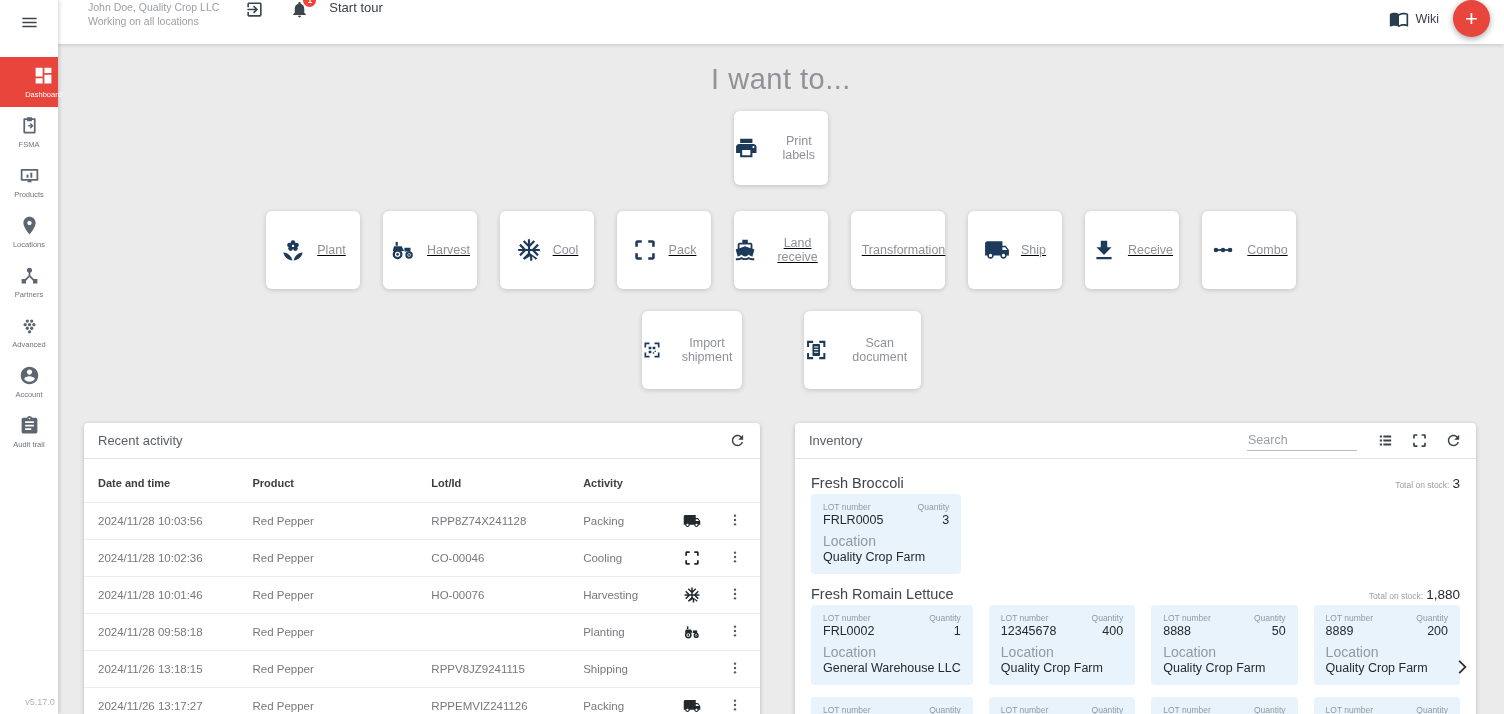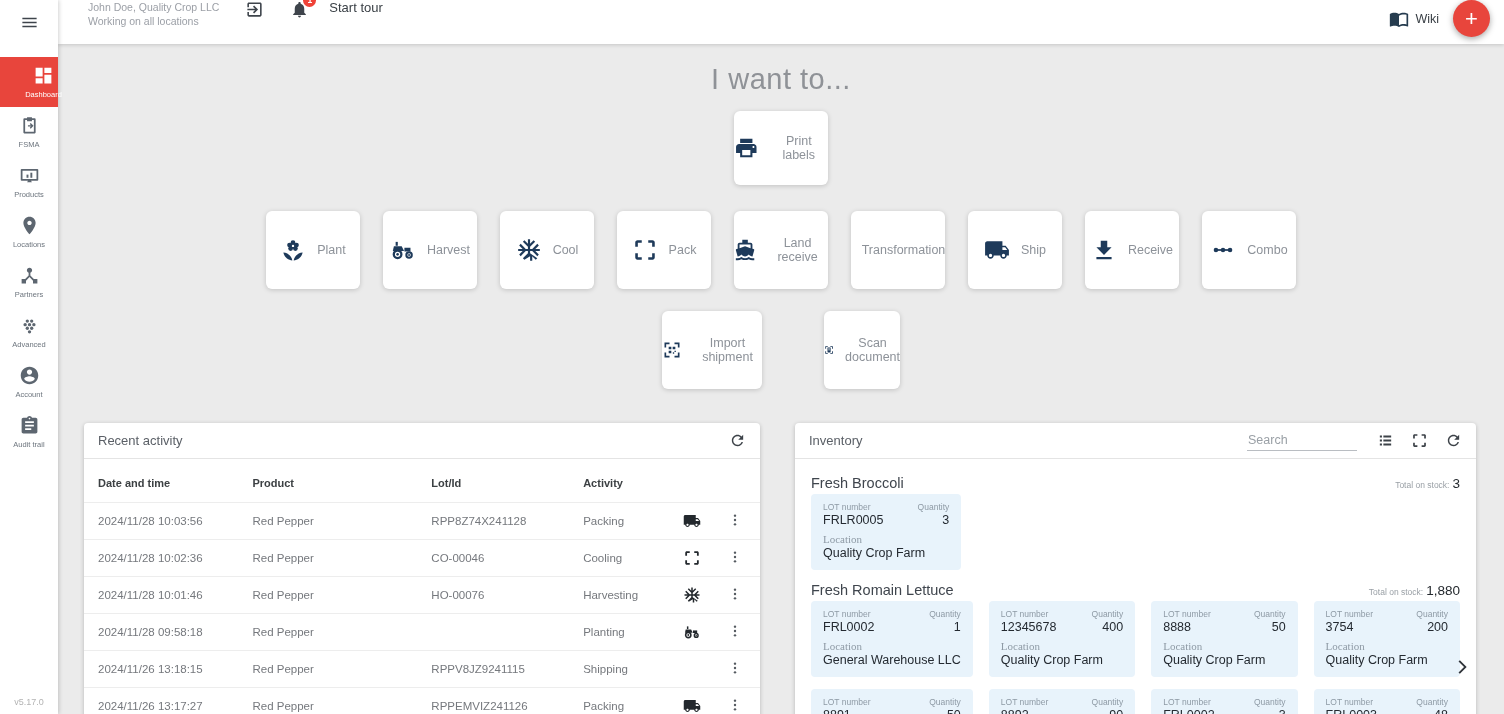--- a/index.html
+++ b/index.html
@@ -29,32 +29,32 @@
     box-shadow:1px 0 4px rgba(0,0,0,.18); display:flex; flex-direction:column; }
   .hamburger { height:44px; display:flex; align-items:center; justify-content:center; background:none; border:none; cursor:pointer; color:#3e444b; }
   .hamburger svg { width:19px; height:19px; }
   .nav { margin-top:13px; display:flex; flex-direction:column; }
   .nav-item { width:58px; height:50px; display:flex; flex-direction:column; align-items:center; justify-content:center;
     gap:4px; background:none; border:none; cursor:pointer; color:#5d6670; }
   .nav-item svg { width:21px; height:21px; }
   .nav-item .nav-label { font-size:7.5px; color:#6d757e; }
   .nav-item.active { background:#e8453c; color:#fff;padding-left:29px; }
   .nav-item.active .nav-label { color:#fff; }
-  .version { position:absolute; bottom:7px; left:0; width:58px; text-align:center; font-size:9px; color:#b3b3b3; }
+  .version { position:absolute; bottom:7px; left:11px; width:58px; text-align:center; font-size:9px; color:#b3b3b3; }
 
   
   .main { position:absolute; left:58px; top:44px; right:0; bottom:0; }
   .heading { text-align:center; margin-top:19px; font-size:29px; font-weight:400; color:#8f9297; letter-spacing:.5px; }
   .tile { background:#fff; border-radius:6px; box-shadow:0 1px 5px rgba(0,0,0,.18); border:none; cursor:pointer;
     display:flex; flex-direction:row; align-items:center; justify-content:center; gap:11px; }
   .tile .tile-label { font-size:12.5px; color:#8d9299; }
   .tile svg { width:26px; height:26px; color:#1e3a5a; }
   .primary-tile-wrap { display:flex; justify-content:center; margin-top:15px; }
   .primary-tile { width:94px; height:74px; }
-  .actions-row { display:flex; justify-content:center; gap:23px; margin-top:26px; }
+  .actions-row { display:flex; justify-content:center; gap:23px; margin-top:26px;text-decoration:underline; }
   .actions-row .tile { width:94px; height:78px; }
   .secondary-row { display:flex; justify-content:center; gap:24px; margin-top:22px; }
   .secondary-row .tile { width:92px; height:78px; }
 
   
   .panels { display:flex; gap:35px; padding:0 28px 0 26px; margin-top:34px; align-items:flex-start; }
   .panel { background:#fff; border-radius:4px; box-shadow:0 1px 4px rgba(0,0,0,.22); height:620px; overflow:hidden; }
   .panel-head { height:36px; display:flex; align-items:center; padding:0 14px; border-bottom:1px solid #e4e4e4; }
   .panel-title { font-size:13px; color:#5a5f66; }
   .icon-btn { background:none; border:none; cursor:pointer; color:#3c4248; padding:0; }
@@ -81,21 +81,21 @@
   .inv-icons { display:flex; align-items:center; gap:17px; margin-left:14px; }
   .inv-body { padding:4px 16px 16px; }
   .group-head { display:flex; align-items:baseline; margin-top:12px; }
   .group-name { font-size:14.5px; color:#3f454d; }
   .group-total { margin-left:auto; font-size:8.5px; color:#9aa0a6; }
   .group-total b { font-size:13.5px; color:#24292e; font-weight:400; margin-left:3px; }
   .cards { display:grid; grid-template-columns:repeat(4,1fr); gap:12px 16px; margin-top:3px; }
   .card { background:#e8f3fb; border-radius:4px; padding:8px 12px 10px; cursor:pointer; }
   .card .lbl-row { display:flex; justify-content:space-between; font-size:8.5px; color:#8e9aa5; }
   .card .val-row { display:flex; justify-content:space-between; font-size:12.5px; color:#242a31; margin:1px 0 6px; }
-  .card .loc-lbl { font-size:11px; color:#8e9aa5;font-family:Liberation Serif, serif; }
+  .card .loc-lbl { font-size:14px; color:#8e9aa5; }
   .card .loc-val { font-size:12.5px; color:#242a31; margin-top:1px; white-space:nowrap; overflow:hidden; }
   .next-btn { position:absolute; right:2px; top:233px; background:none; border:none; cursor:pointer; color:#30343a; }
   .next-btn svg { width:22px; height:22px; }
 </style>
 </head>
 <body>
 
 <svg width="0" height="0" style="position:absolute">
   <defs>
     <symbol id="i-menu" viewBox="0 0 24 24">
@@ -376,21 +376,21 @@
     </button>
   </div>
 
   <div class="secondary-row">
     <button class="tile" style="width:100px;">
       <svg class="ic">
           <use href="#i-qrscan"></use>
         </svg>
       <span class="tile-label">Import shipment</span>
     </button>
-    <button class="tile" style="width:76px;margin-left:38px;">
+    <button class="tile" style="width:117px;margin-left:38px;">
       <svg class="ic">
           <use href="#i-docscan"></use>
         </svg>
       <span class="tile-label">Scan document</span>
     </button>
   </div>
 
   <div class="panels">
 
     <section class="panel panel-activity">
@@ -588,21 +588,21 @@
               </div>
             <div class="loc-lbl">Location</div>
             <div class="loc-val">Quality Crop Farm</div>
           </div>
           <div class="card">
             <div class="lbl-row">
                 <span>LOT number</span>
                 <span>Quantity</span>
               </div>
             <div class="val-row">
-                <span>3754</span>
+                <span>8889</span>
                 <span>200</span>
               </div>
             <div class="loc-lbl">Location</div>
             <div class="loc-val">Quality Crop Farm</div>
           </div>
           <div class="card">
             <div class="lbl-row">
                 <span>LOT number</span>
                 <span>Quantity</span>
               </div>

